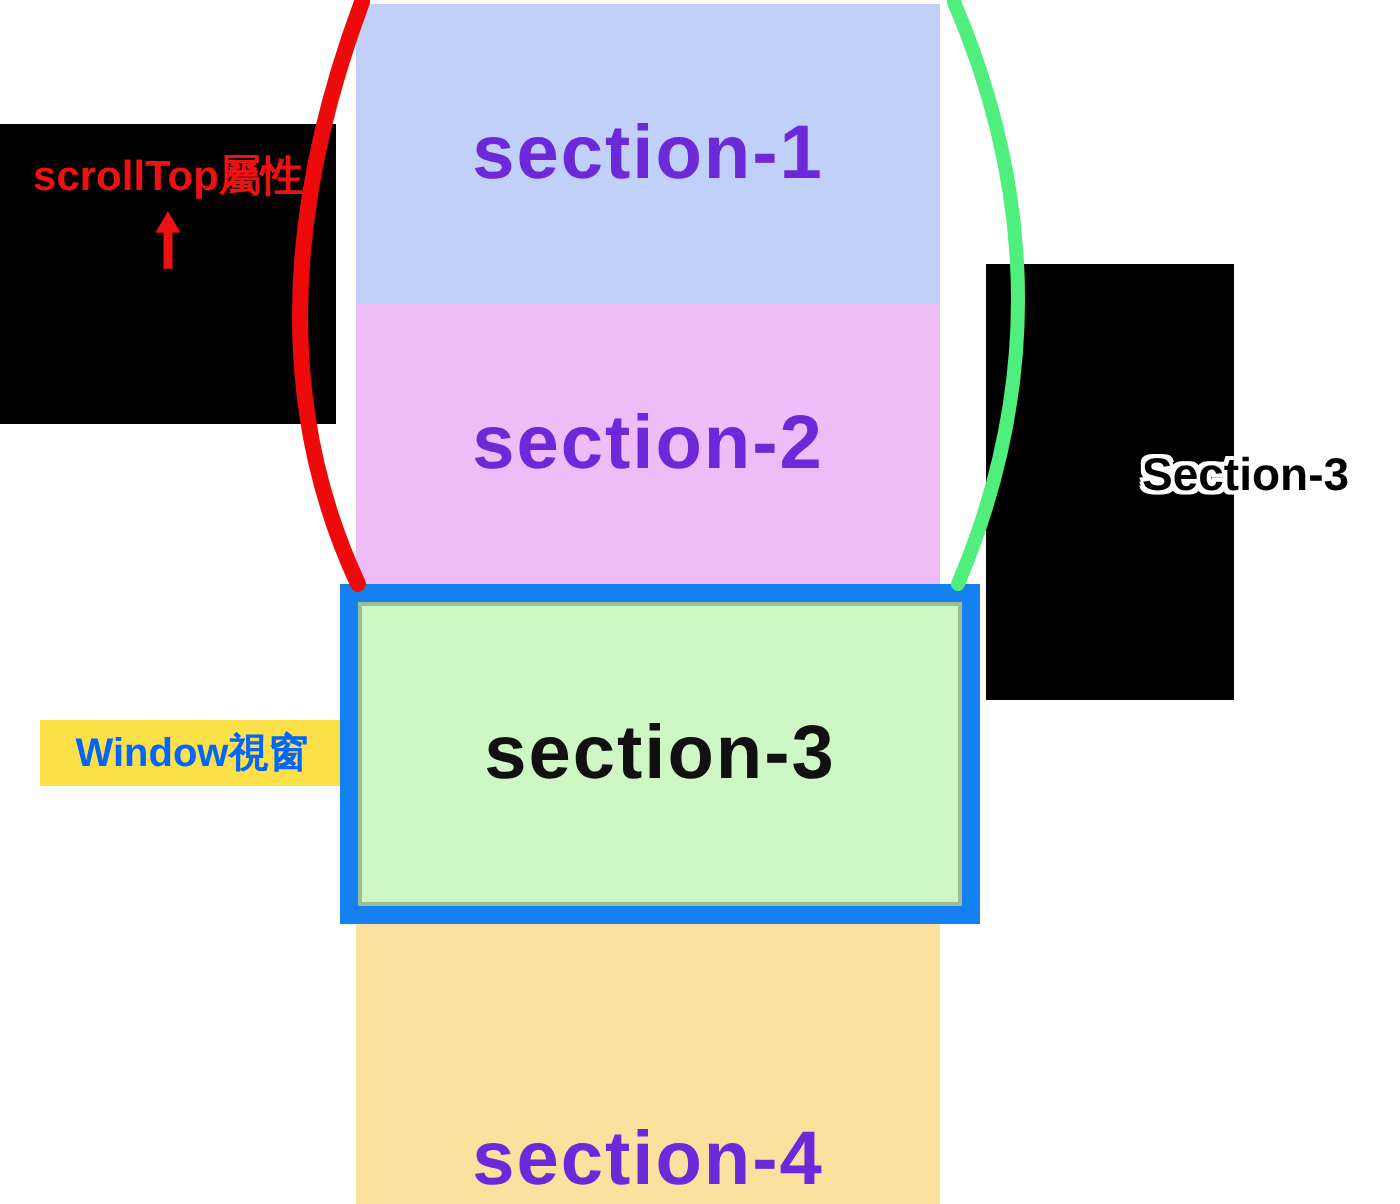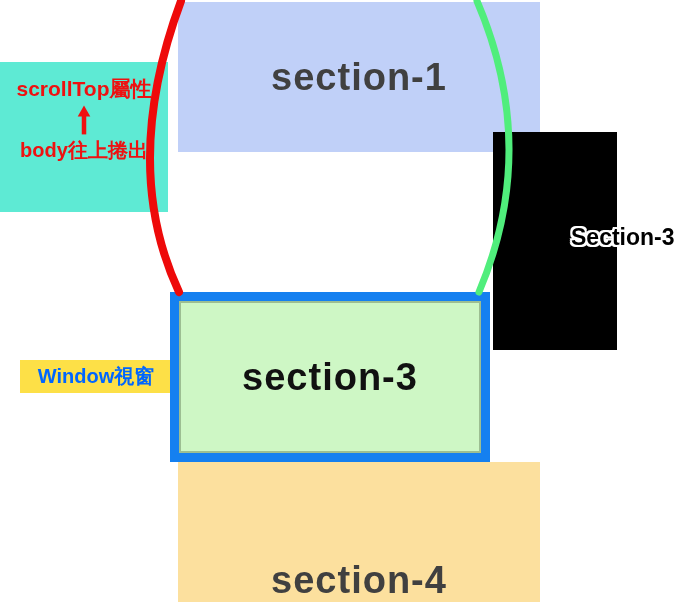--- a/index.html
+++ b/index.html
@@ -12,27 +12,27 @@
     width: 700px;
     height: 602px;
     background: #ffffff;
     overflow: hidden;
   }
 
   
   .section {
     position: absolute;
     left: 178px;
-    width: 362px;
+    width: 292px;
     display: flex;
     align-items: center;
     justify-content: center;
     font-size: 38px;
     font-weight: bold;
-    color: #404040;
+    color: #6d28d9;
     letter-spacing: 1px;
   }
   .section-1 { top: 2px;   height: 150px; background: #c0d0f8; }
   .section-2 { top: 152px; height: 140px; background: #eebcf7; }
   .section-4 { top: 462px; height: 140px; background: #fce09e; align-items: flex-end; }
 
   
   .viewport {
     position: absolute;
     left: 170px;
@@ -53,21 +53,21 @@
     z-index: 3;
   }
 
   
   .note-box {
     position: absolute;
     left: 0;
     top: 62px;
     width: 168px;
     height: 150px;
-    background: #5eead4;
+    background: #000000;
     color: #ee1111;
     display: flex;
     flex-direction: column;
     align-items: center;
     text-align: center;
     padding-top: 16px;
     box-sizing: border-box;
     z-index: 2;
   }
   .note-title {
@@ -144,34 +144,36 @@
 </head>
 <body>
 
 <div class="canvas">
 
   <div class="right-box"></div>
 
   <div class="section section-1">
     <span>section-1</span>
   </div>
+  <div class="section section-2">
+    <span>section-2</span>
+  </div>
   <div class="viewport">
     <span>section-3</span>
   </div>
   <div class="section section-4">
     <span>section-4</span>
   </div>
 
   <div class="note-box">
     <div class="note-title">scrollTop屬性</div>
     <svg class="note-arrow" viewBox="0 0 20 32">
       <polygon points="10,0 3,12 17,12" fill="#ee1111"></polygon>
       <rect x="7.5" y="10" width="5" height="22" fill="#ee1111"></rect>
     </svg>
-    <div class="note-body">body往上捲出</div>
   </div>
 
   <div class="window-label">
     <span>Window視窗</span>
   </div>
 
   <div class="right-label">Section-3</div>
 
   <svg class="arcs" viewBox="0 0 700 602">
     <path d="M 181 1 Q 120 165 179 292" fill="none" stroke="#ee0a0a" stroke-width="8" stroke-linecap="round"></path>

